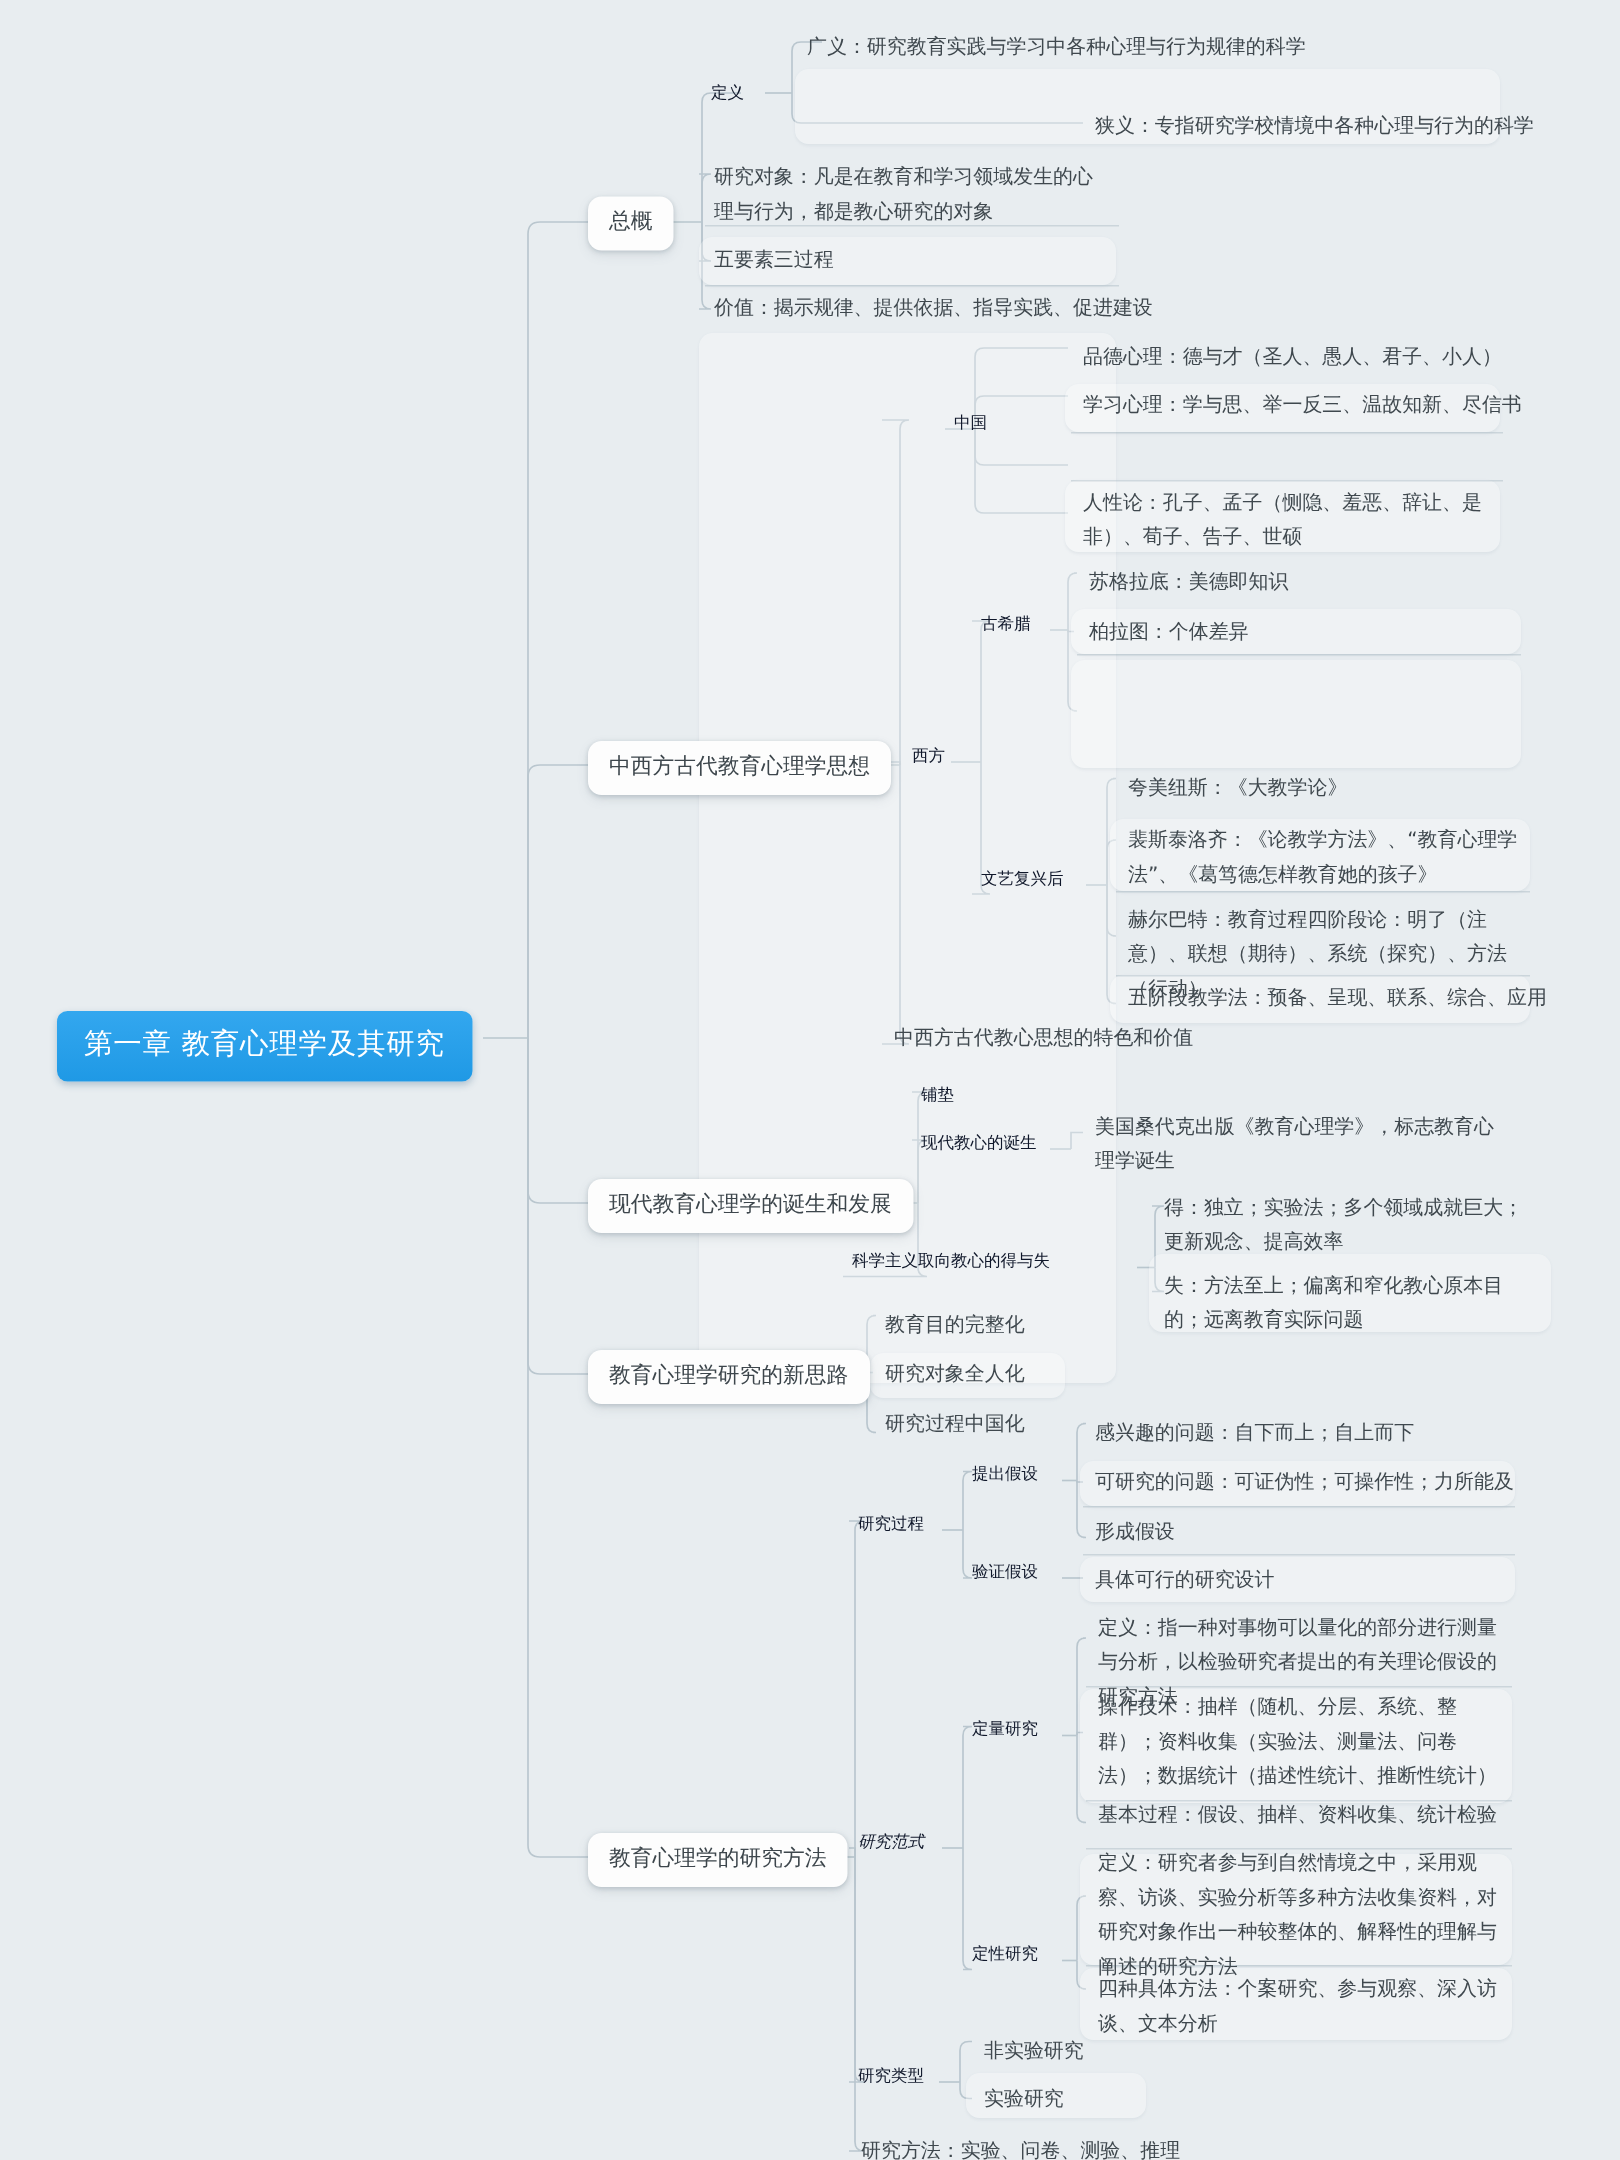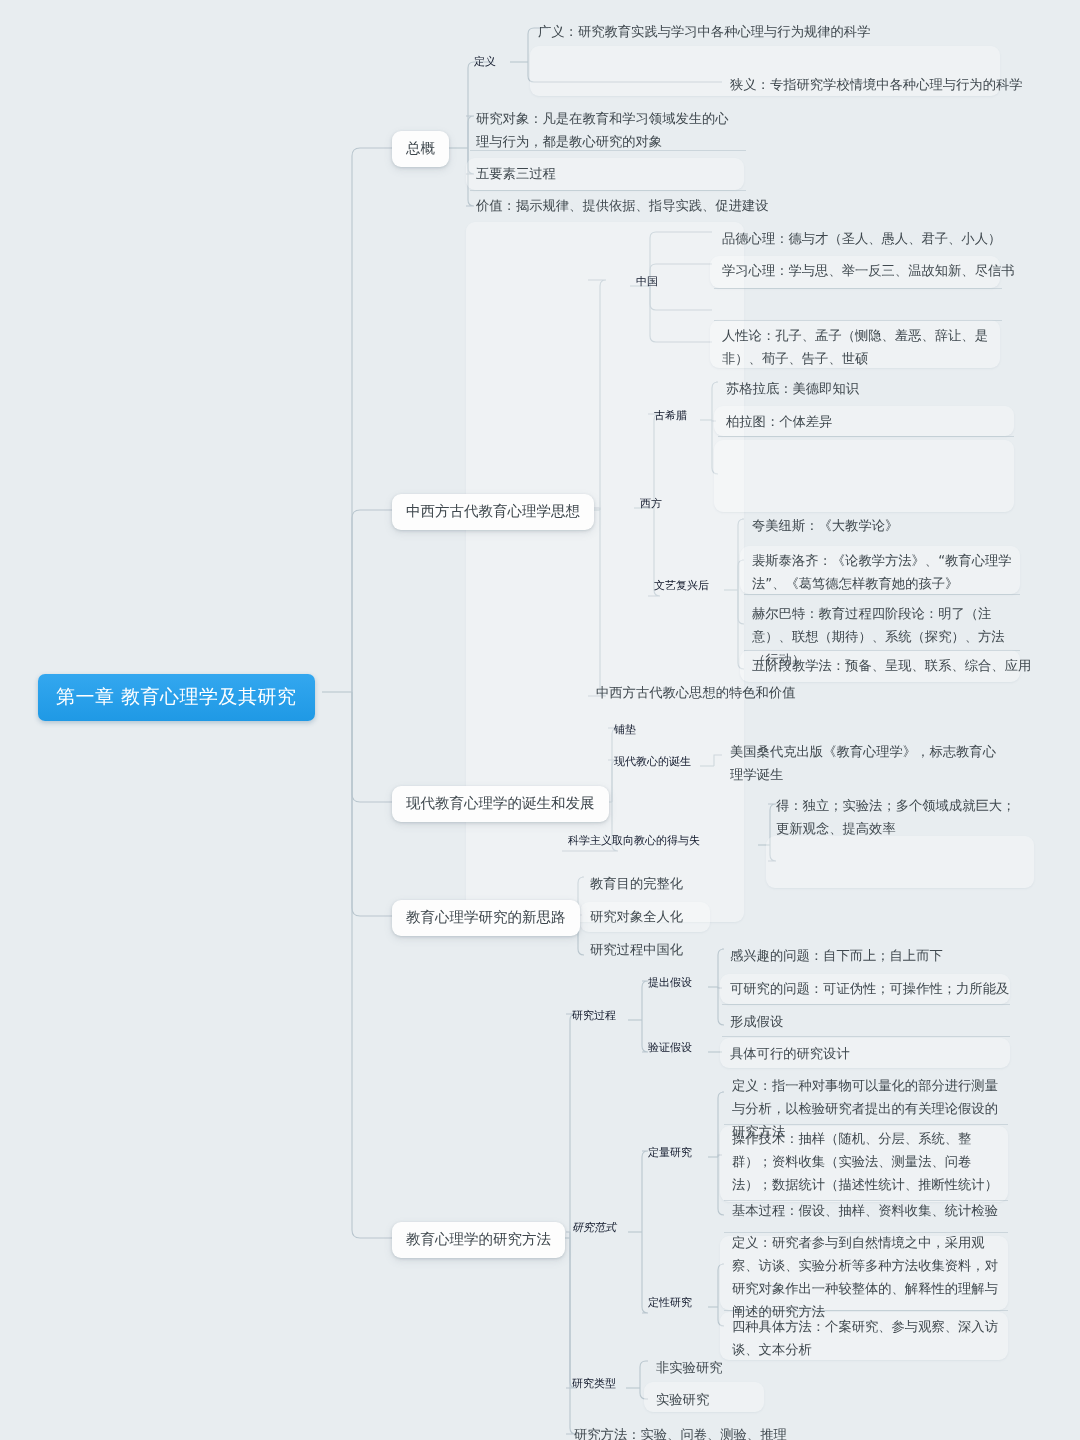--- a/index.html
+++ b/index.html
@@ -257,21 +257,21 @@
 
   <div class="node n-l2" style="left:588px; top:272px;margin-left:42px;">中国</div>
 
   <div class="node n-leaf nowrap" style="left:714px; top:224px;">品德心理：德与才（圣人、愚人、君子、小人）</div>
 
   <div class="node n-leaf nowrap" style="left:714px; top:256px;">学习心理：学与思、举一反三、温故知新、尽信书</div>
 
 
   <div class="node n-leaf wrap" style="left:714px; top:321px; width:288px;">人性论：孔子、孟子（恻隐、羞恶、辞让、是非）、荀子、告子、世硕</div>
 
-  <div class="node n-l2" style="left:602px; top:494px;margin-left:32px;">西方</div>
+  <div class="node n-l2" style="left:602px; top:494px;">西方</div>
 
   <div class="node n-l2" style="left:648px; top:406px;">古希腊</div>
 
   <div class="node n-leaf nowrap" style="left:718px; top:374px;">苏格拉底：美德即知识</div>
 
   <div class="node n-leaf nowrap" style="left:718px; top:407px;">柏拉图：个体差异</div>
 
 
   <div class="node n-l2" style="left:648px; top:576px;">文艺复兴后</div>
 
@@ -290,20 +290,21 @@
   <div class="node n-l2" style="left:608px; top:720px;">铺垫</div>
 
   <div class="node n-l2" style="left:608px; top:752px;">现代教心的诞生</div>
 
   <div class="node n-leaf wrap" style="left:722px; top:737px; width:282px;">美国桑代克出版《教育心理学》，标志教育心理学诞生</div>
 
   <div class="node n-l2" style="left:562px; top:831px;">科学主义取向教心的得与失</div>
 
   <div class="node n-leaf wrap" style="left:768px; top:791px; width:268px;">得：独立；实验法；多个领域成就巨大；更新观念、提高效率</div>
 
+  <div class="node n-leaf wrap" style="left:768px; top:843px; width:268px;">失：方法至上；偏离和窄化教心原本目的；远离教育实际问题</div>
 
   <div class="node n-l1" style="left:392px; top:900px;">教育心理学研究的新思路</div>
 
   <div class="node n-leaf nowrap" style="left:582px; top:869px;">教育目的完整化</div>
 
   <div class="node n-leaf nowrap" style="left:582px; top:902px;">研究对象全人化</div>
 
   <div class="node n-leaf nowrap" style="left:582px; top:935px;">研究过程中国化</div>
 
   <div class="node n-l1" style="left:392px; top:1222px;">教育心理学的研究方法</div>

